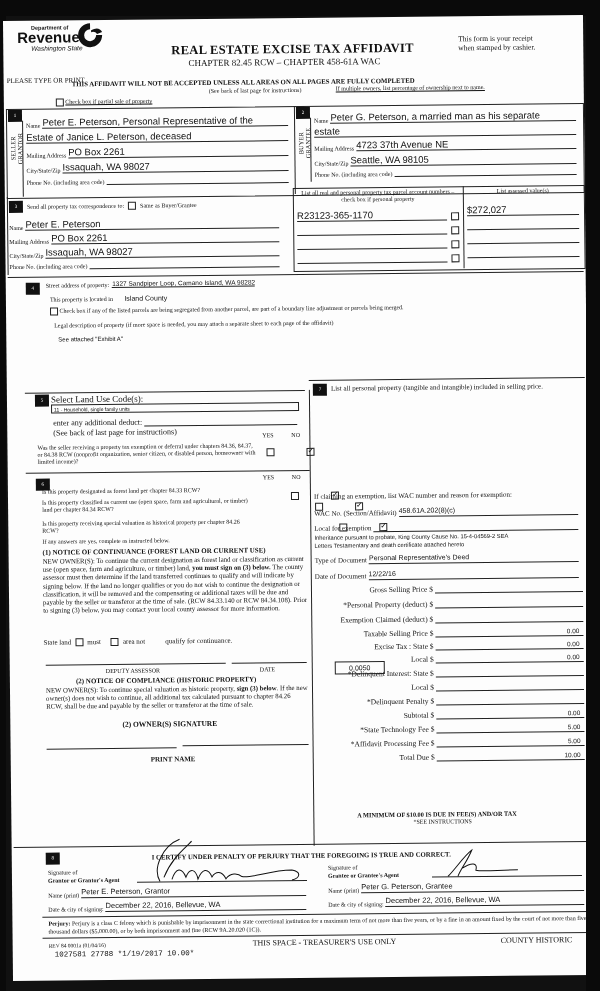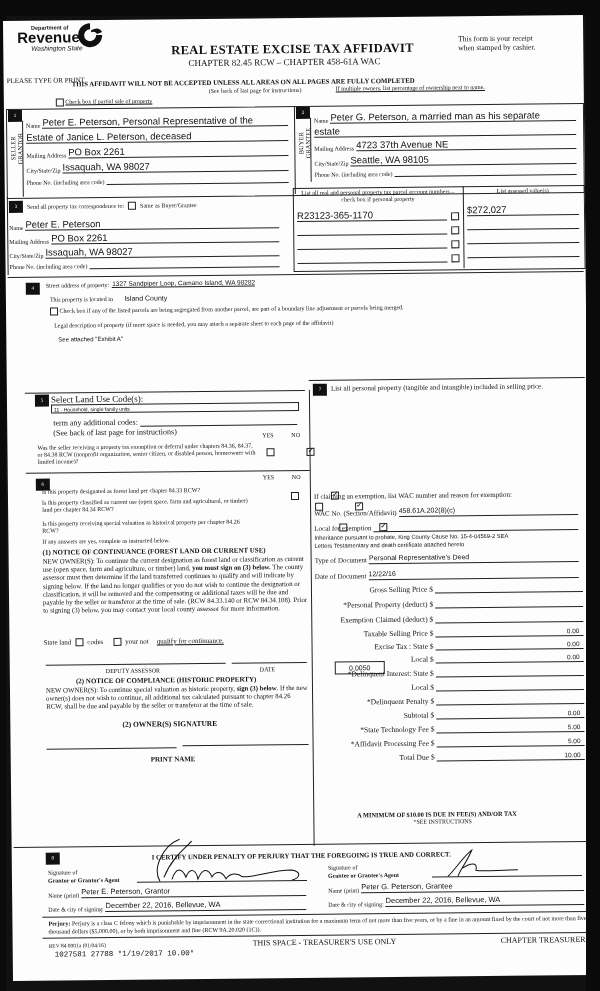--- a/index.html
+++ b/index.html
@@ -214,21 +214,21 @@
   </div>
   <div class="abs lbl-sm" style="left:48px; top:302px; width:520px;">Legal description of property (if more space is needed, you may attach a separate sheet to each page of the affidavit)</div>
   <div class="abs hand-sm" style="left:52px; top:316px;">See attached "Exhibit A"</div>
 
   
   <div class="abs" style="left:18px; top:372px; width:280px; border-top:1px solid #222;"></div>
   <span class="num abs" style="left:28px; top:374px;">5</span>
   <div class="abs" style="left:44px; top:374px; width:248px; font-size:9px;">Select Land Use Code(s):</div>
   <div class="abs box" style="left:44px; top:384px; width:248px; height:9px; font-family:'Liberation Sans',sans-serif; font-size:5px; line-height:9px; padding-left:2px; box-sizing:border-box;">11 - Household, single family units</div>
   <div class="row" style="left:46px; top:396px; width:244px;">
-    <span style="font-size:8px;">term any additional codes:</span>
+    <span style="font-size:8px;">enter any additional deduct:</span>
     <span class="fill"></span>
   </div>
   <div class="abs" style="left:46px; top:408px; font-size:8px;">(See back of last page for instructions)</div>
   <div class="abs lbl-sm" style="left:255px; top:414px;">YES</div>
   <div class="abs lbl-sm" style="left:284px; top:414px;">NO</div>
   <div class="abs para" style="left:30px; top:424px; width:220px; font-size:6px; line-height:7px;">Was the seller receiving a property tax exemption or deferral under chapters 84.36, 84.37, or 84.38 RCW (nonprofit organization, senior citizen, or disabled person, homeowner with limited income)?</div>
   <span class="cb abs" style="left:259px; top:424px;"></span>
   <span class="cb checked abs" style="left:287px; top:424px;"></span>
 
   
@@ -256,24 +256,24 @@
 
   <div class="abs bold" style="left:34px; top:528px; font-size:7px;">(1) NOTICE OF CONTINUANCE (FOREST LAND OR CURRENT USE)</div>
   <div class="abs para" style="left:34px; top:537px; width:264px;">
     <span>NEW OWNER(S): To continue the current designation as forest land or classification as current use (open space, farm and agriculture, or timber) land,</span>
     <b>you must sign on (3) below.</b>
     <span>The county assessor must then determine if the land transferred continues to qualify and will indicate by signing below. If the land no longer qualifies or you do not wish to continue the designation or classification, it will be removed and the compensating or additional taxes will be due and payable by the seller or transferor at the time of sale. (RCW 84.33.140 or RCW 84.34.108). Prior to signing (3) below, you may contact your local county assessor for more information.</span>
   </div>
   <div class="abs lbl" style="left:34px; top:618px; display:flex; align-items:center; gap:4px;">
     <span>State land</span>
     <span class="cb"></span>
-    <span>codes</span>
+    <span>must</span>
     <span class="cb" style="margin-left:6px;"></span>
-    <span>your not</span>
-    <span style="margin-left:4px;text-decoration:underline;">qualify for continuance.</span>
+    <span>area not</span>
+    <span style="margin-left:16px;">qualify for continuance.</span>
   </div>
 
   <div class="abs uline" style="left:36px; top:644px; width:180px;"></div>
   <div class="abs uline" style="left:222px; top:644px; width:75px;"></div>
   <div class="abs lbl-sm" style="left:96px; top:648px;">DEPUTY ASSESSOR</div>
   <div class="abs lbl-sm" style="left:250px; top:648px;">DATE</div>
 
   <div class="abs bold" style="left:66px; top:657px; font-size:7px;">(2) NOTICE OF COMPLIANCE (HISTORIC PROPERTY)</div>
   <div class="abs para" style="left:36px; top:666px; width:262px;">
     <span>NEW OWNER(S): To continue special valuation as historic property,</span>
@@ -413,17 +413,17 @@
 
   
   <div class="abs" style="left:30px; top:896px; width:548px; border-top:1px solid #222;"></div>
   <div class="abs" style="left:36px; top:900px; width:540px; font-size:6px; line-height:7.5px;">
     <b>Perjury:</b>
     <span>Perjury is a class C felony which is punishable by imprisonment in the state correctional institution for a maximum term of not more than five years, or by a fine in an amount fixed by the court of not more than five thousand dollars ($5,000.00), or by both imprisonment and fine (RCW 9A.20.020 (1C)).</span>
   </div>
   <div class="abs" style="left:30px; top:917px; width:548px; border-top:1px solid #222;"></div>
   <div class="abs" style="left:36px; top:922px; font-size:5.5px;">REV 84 0001a (01/04/16)</div>
   <div class="abs" style="left:240px; top:920px; font-size:8px;">THIS SPACE - TREASURER'S USE ONLY</div>
-  <div class="abs" style="left:488px; top:920px; font-size:8px;">CHAPTER TREASURER</div>
+  <div class="abs" style="left:488px; top:920px; font-size:8px;">COUNTY HISTORIC</div>
   <div class="abs" style="left:42px; top:930px; font-family:'Liberation Mono',monospace; font-size:7.5px;">1027581 27788 *1/19/2017 10.00*</div>
 </div>
 
 <div class="rightbar"></div>
 
 </body></html>

